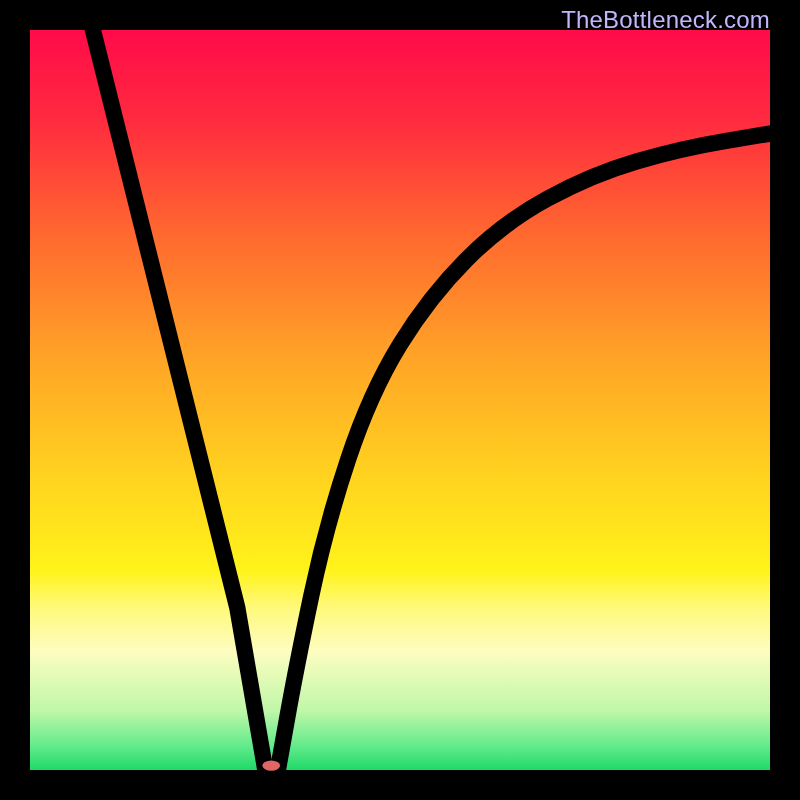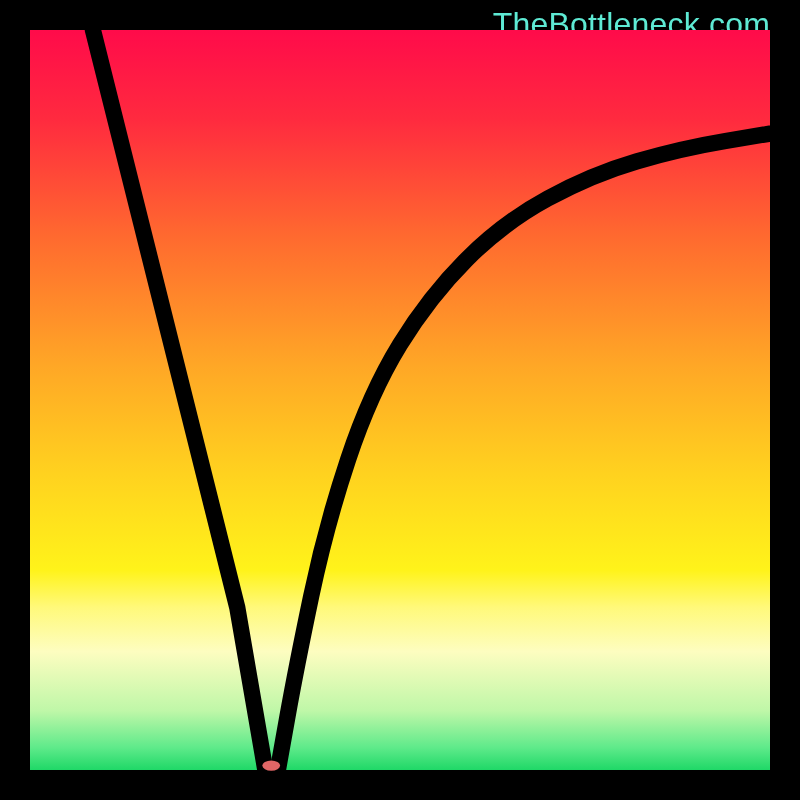--- a/index.html
+++ b/index.html
@@ -16,22 +16,22 @@
     left: 30px;
     top: 30px;
     width: 740px;
     height: 740px;
     background: #000;
   }
   .watermark {
     position: absolute;
     top: 6px;
     right: 30px;
-    color: #5eead4;
-    font-size: 32px;
+    color: #c4b5fd;
+    font-size: 24px;
     font-weight: 500;
     letter-spacing: 0.2px;
     user-select: none;
   }
   .gradient {
     position: absolute;
     left: 0;
     top: 0;
     width: 740px;
     height: 740px;

